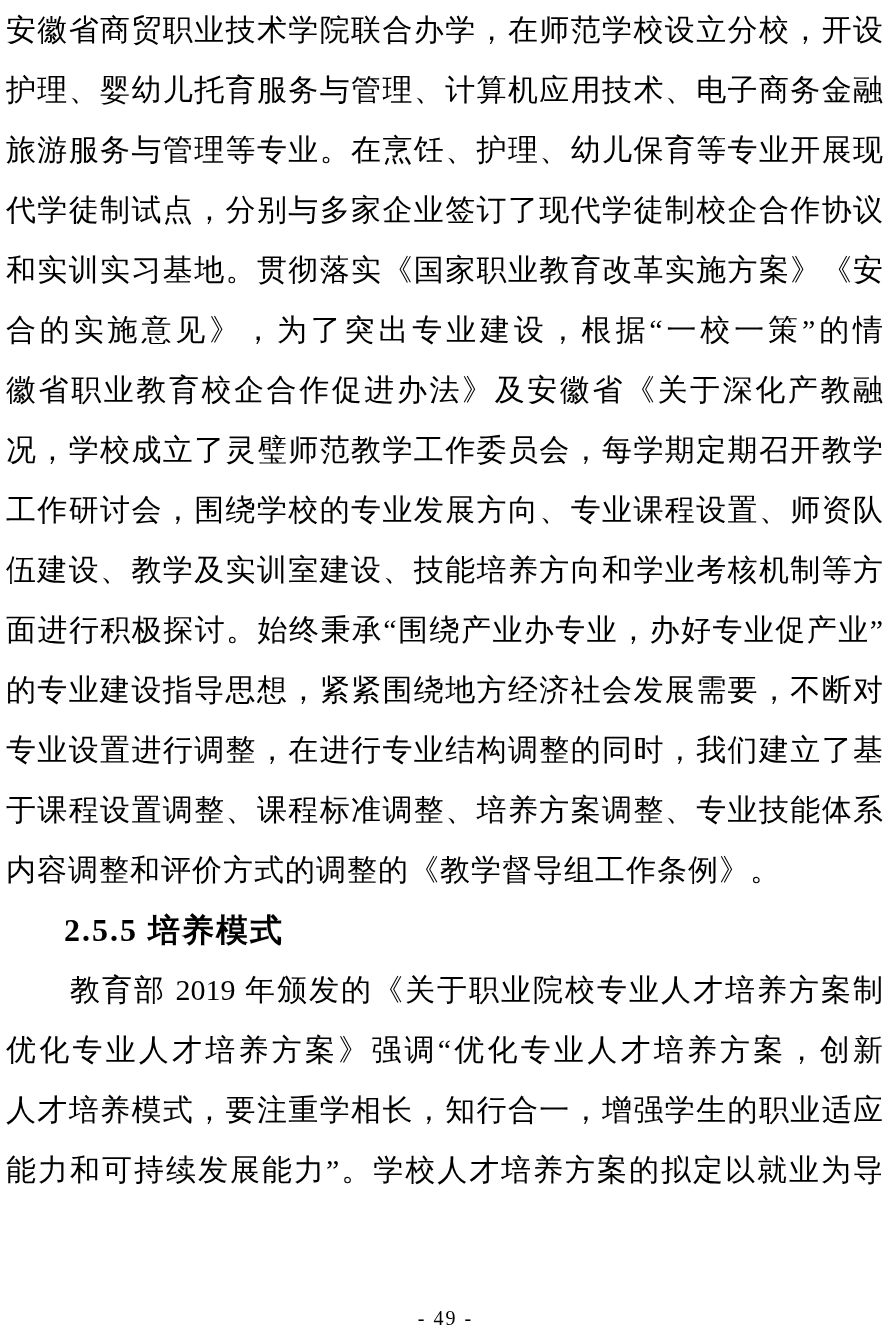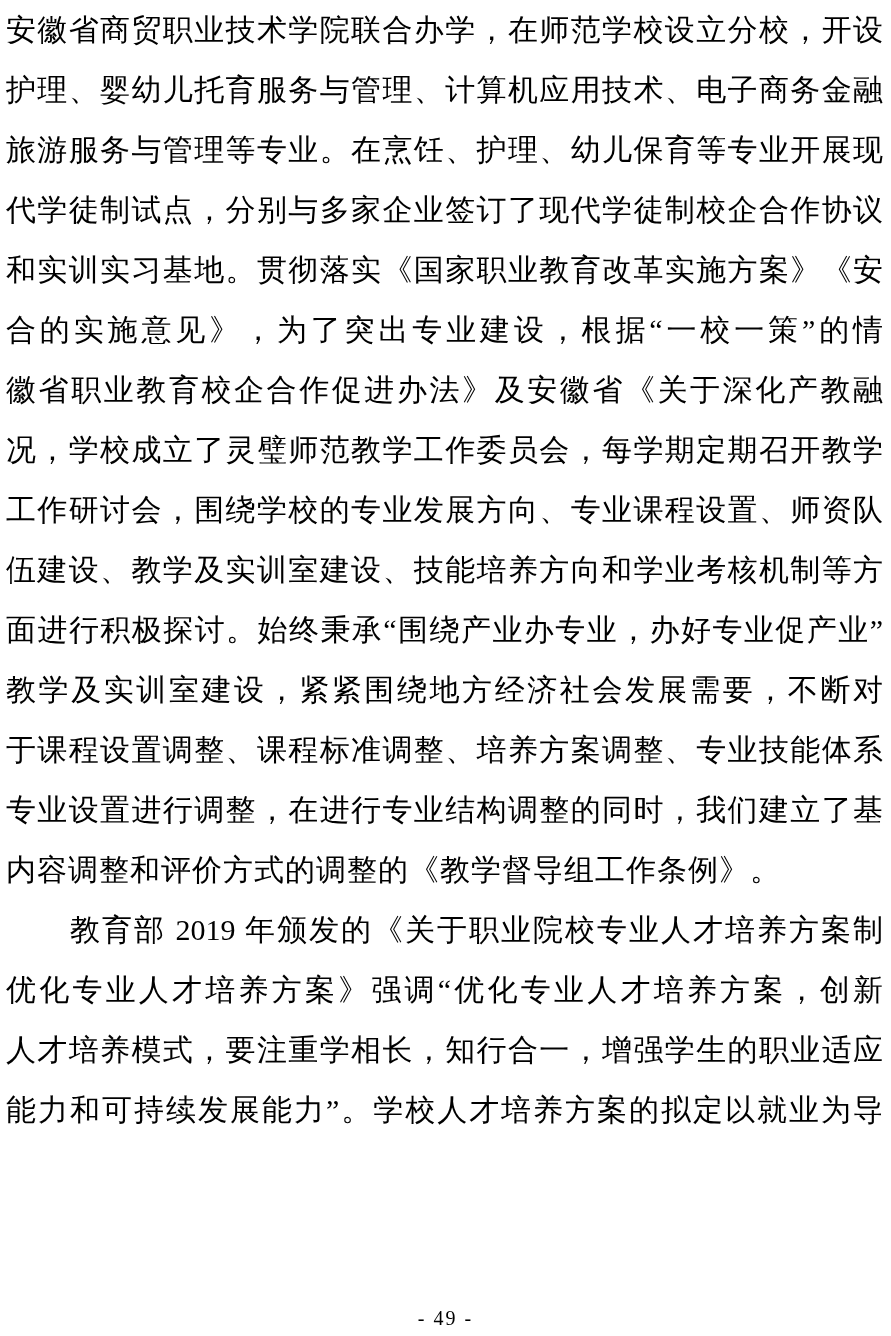--- a/index.html
+++ b/index.html
@@ -69,26 +69,27 @@
       <div class="text-line">护理、婴幼儿托育服务与管理、计算机应用技术、电子商务金融</div>
       <div class="text-line">旅游服务与管理等专业。在烹饪、护理、幼儿保育等专业开展现</div>
       <div class="text-line">代学徒制试点，分别与多家企业签订了现代学徒制校企合作协议</div>
       <div class="text-line">和实训实习基地。贯彻落实《国家职业教育改革实施方案》《安</div>
       <div class="text-line">合的实施意见》，为了突出专业建设，根据“一校一策”的情</div>
       <div class="text-line">徽省职业教育校企合作促进办法》及安徽省《关于深化产教融</div>
       <div class="text-line">况，学校成立了灵璧师范教学工作委员会，每学期定期召开教学</div>
       <div class="text-line">工作研讨会，围绕学校的专业发展方向、专业课程设置、师资队</div>
       <div class="text-line">伍建设、教学及实训室建设、技能培养方向和学业考核机制等方</div>
       <div class="text-line">面进行积极探讨。始终秉承“围绕产业办专业，办好专业促产业”</div>
-      <div class="text-line">教学及实训室建设，紧紧围绕地方经济社会发展需要，不断对</div>
+      <div class="text-line">的专业建设指导思想，紧紧围绕地方经济社会发展需要，不断对</div>
+      <div class="text-line">专业设置进行调整，在进行专业结构调整的同时，我们建立了基</div>
       <div class="text-line">于课程设置调整、课程标准调整、培养方案调整、专业技能体系</div>
-      <div class="text-line">专业设置进行调整，在进行专业结构调整的同时，我们建立了基</div>
       <div class="text-line para-end">内容调整和评价方式的调整的《教学督导组工作条例》。</div>
     </div>
 
+    <h2 class="section-heading">2.5.5 培养模式</h2>
 
     <div class="paragraph">
       <div class="text-line first-indent">教育部 2019 年颁发的《关于职业院校专业人才培养方案制</div>
       <div class="text-line">优化专业人才培养方案》强调“优化专业人才培养方案，创新</div>
       <div class="text-line">人才培养模式，要注重学相长，知行合一，增强学生的职业适应</div>
       <div class="text-line">能力和可持续发展能力”。学校人才培养方案的拟定以就业为导</div>
     </div>
 
   </div>
 

